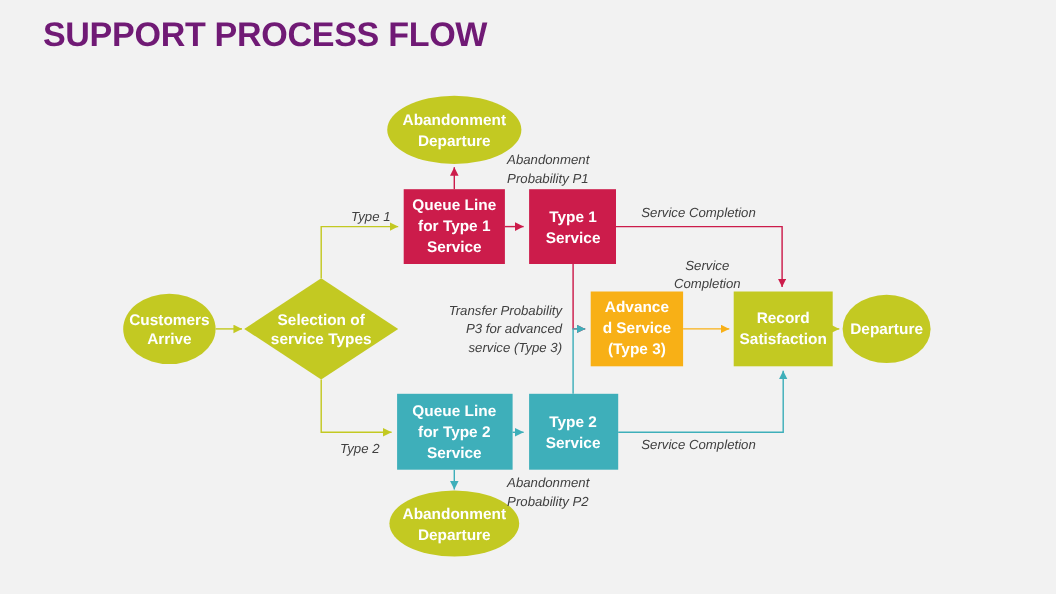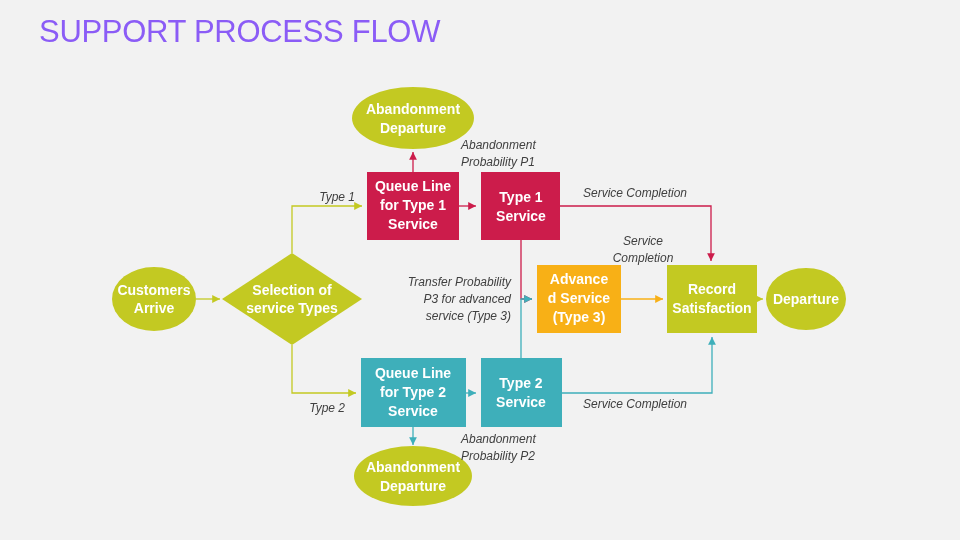--- a/index.html
+++ b/index.html
@@ -4,21 +4,21 @@
 <style>
   html, body { margin: 0; padding: 0; }
   body {
     width: 960px; height: 540px; overflow: hidden;
     background: #f2f2f2;
     font-family: "Liberation Sans", "DejaVu Sans", sans-serif;
     position: relative;
   }
   .title {
     position: absolute; left: 39px; top: 14px;
-    font-size: 31px; font-weight: normal; color: #8b5cf6;
+    font-size: 31px; font-weight: bold; color: #701a75;
     letter-spacing: -0.3px;
   }
   svg#flow { position: absolute; left: 0; top: 0; }
   .node-text {
     fill: #ffffff; font-weight: bold; font-size: 14px;
     font-family: "Liberation Sans", "DejaVu Sans", sans-serif;
   }
   .label-text {
     fill: #404040; font-style: italic; font-size: 12px;
     font-family: "Liberation Sans", "DejaVu Sans", sans-serif;

